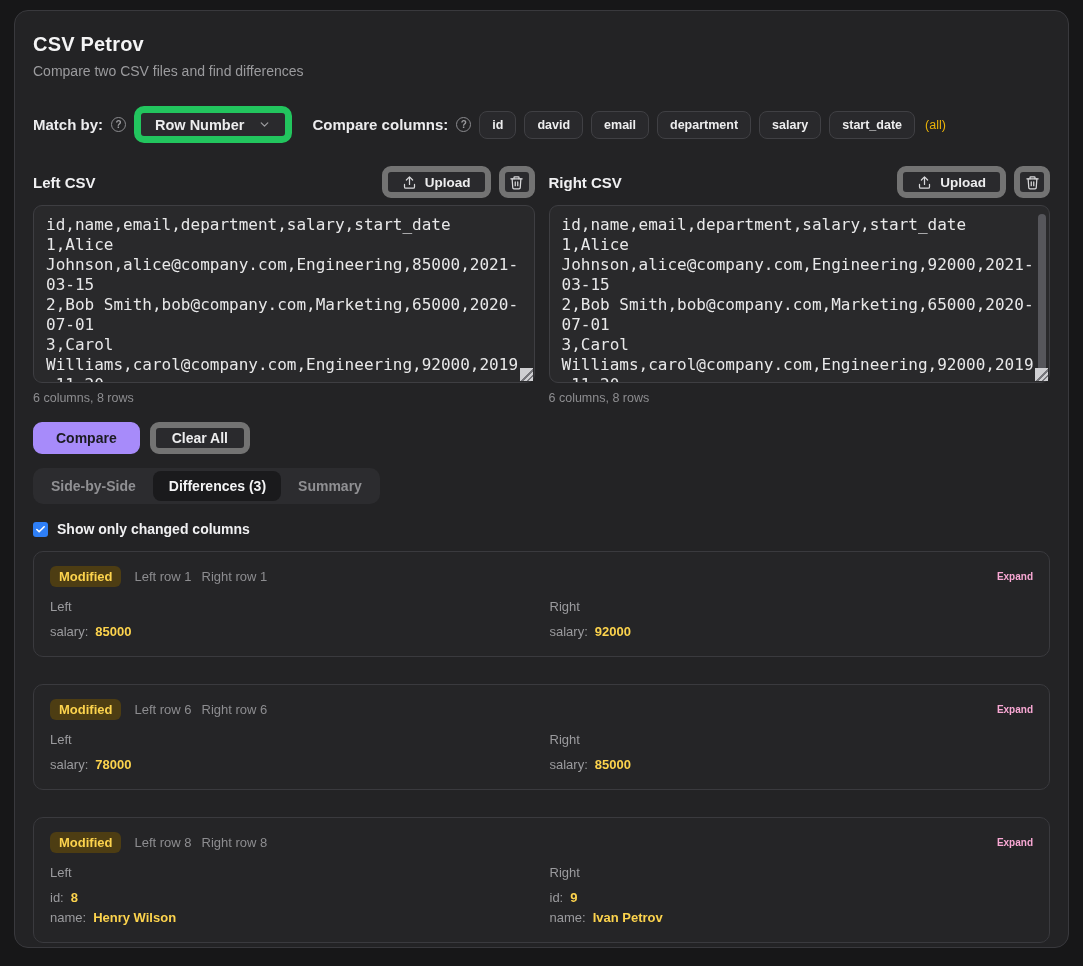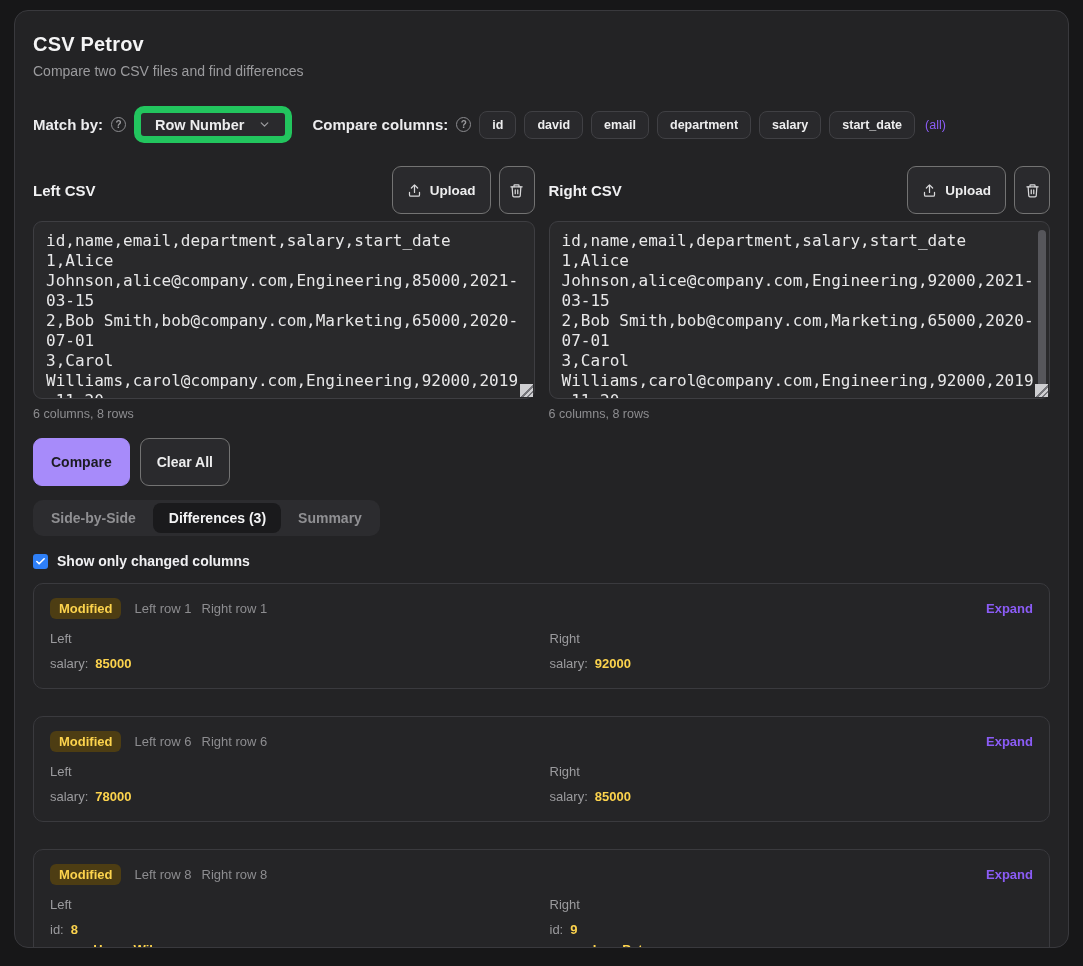--- a/index.html
+++ b/index.html
@@ -29,30 +29,30 @@
     color: #ededee; font-size: 14.5px; font-weight: 600; padding: 0 14px; cursor: pointer;
     font-family: inherit; margin-right: 12px;
   }
   .select svg { stroke: #9b9b9e; }
   .chips { display: flex; align-items: center; gap: 8px; }
   .chip {
     background: #29292c; border: 1px solid #404044; border-radius: 8px;
     color: #ededee; font-size: 12.5px; font-weight: 700; padding: 6px 12px;
     cursor: pointer; font-family: inherit;
   }
-  .all-lbl { font-size: 12.5px; color: #8b5cf6; margin-left: 2px; }
+  .all-lbl { font-size: 12.5px; color: #eab308; margin-left: 2px; }
 
   
   .panels { display: grid; grid-template-columns: 1fr 1fr; gap: 14px; }
   .panel-header { display: flex; align-items: center; justify-content: space-between; margin-bottom: 7px; }
   .panel-title { font-size: 15px; font-weight: 700; color: #f0f0f2; }
   .panel-actions { display: flex; gap: 8px; }
   .btn {
     display: inline-flex; align-items: center; justify-content: center; gap: 8px;
-    height: 48px; background: #2a2a2d; border: 1px solid #737373; border-radius: 9px;
+    height: 32px; background: #2a2a2d; border: 6px solid #737373; border-radius: 9px;
     color: #ededee; font-size: 13.5px; font-weight: 700; padding: 0 14px;
     cursor: pointer; font-family: inherit;
   }
   .btn svg { stroke: #d8d8da; }
   .icon-btn { width: 36px; padding: 0; }
   .ta-wrap { position: relative; }
   textarea {
     width: 100%; height: 178px; resize: none; display: block;
     background: #29292b; border: 1px solid #3e3e42; border-radius: 9px;
     color: #e8e8e9; font-family: "DejaVu Sans Mono", monospace; font-size: 16px;
@@ -102,22 +102,22 @@
     padding: 14px 16px;
   }
   .diff-head { display: flex; align-items: center; gap: 13px; }
   .badge {
     background: #4d3d13; color: #fcd34d; font-size: 13px; font-weight: 700;
     padding: 3px 9px; border-radius: 6px;
   }
   .meta { font-size: 13px; color: #8d8d90; }
   .meta + .meta { margin-left: -3px; }
   .expand-btn {
-    margin-left: auto; background: none; border: none; color: #8b5cf6;
-    font-size: 13px; font-weight: 700; cursor: pointer; font-family: inherit; text-align: right;
+    margin-left: auto; background: none; border: none; color: #f9a8d4;
+    font-size: 10px; font-weight: 700; cursor: pointer; font-family: inherit; text-align: right;
   }
   .diff-body { display: grid; grid-template-columns: 1fr 1fr; gap: 0 16px; margin-top: 10px; }
   .col-title { font-size: 13px; color: #9b9b9e; margin-bottom: 5px; line-height: 20px; }
   .field-row { font-size: 13px; line-height: 20px; }
   .fkey { color: #9b9b9e; }
   .fval { color: #fcd34d; font-weight: 700; margin-left: 7px; }
 </style>
 </head>
 <body>
 

